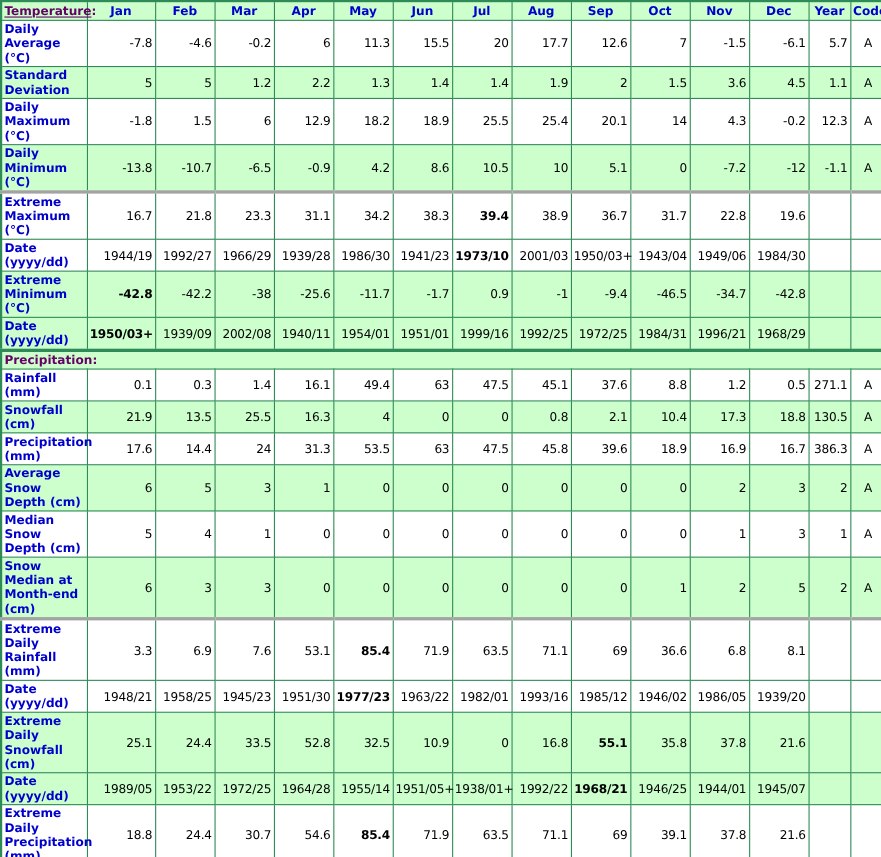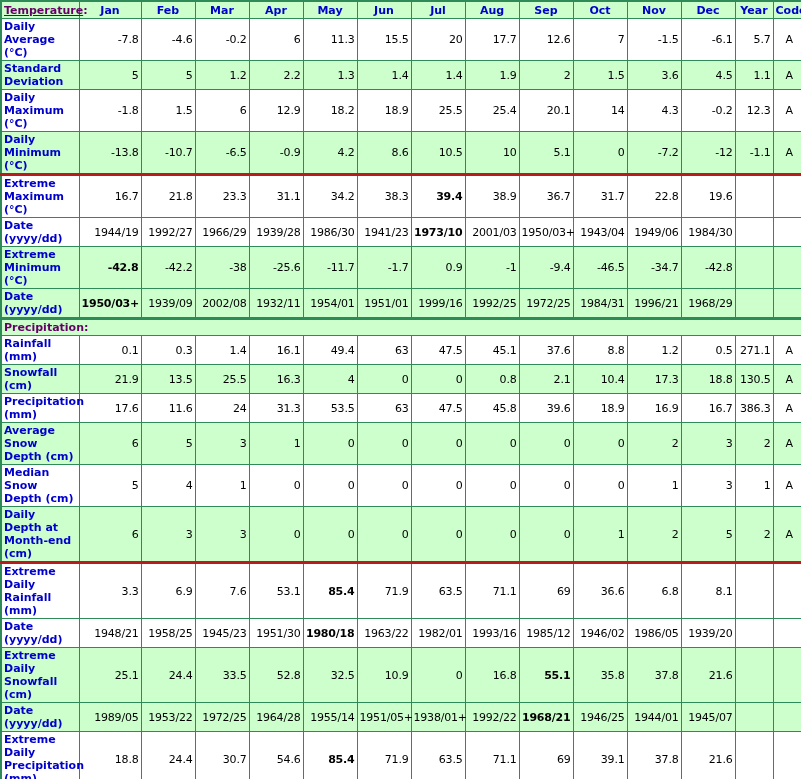--- a/index.html
+++ b/index.html
@@ -37,21 +37,21 @@
     color: #0000cc;
     font-weight: bold;
     text-align: left;
     font-size: 11px;
     padding-left: 2px;
   }
   td.v { text-align: right; font-size: 11px; letter-spacing: -0.2px; }
   td.code { text-align: center; }
   tr.w td { background: #ffffff; }
   tr.g td { background: #ccffcc; }
-  tr.sep td { border-top: 3px solid #b91c1c; }
+  tr.sep td { border-top: 3px solid #a3a3a3; }
   tr.sectionrow td { background: #ccffcc; border-top: 3px solid #2e8b57; color: #660066; font-weight: bold; text-align: left; padding: 1px 2px; }
   .b { font-weight: bold; }
   col.c-lbl { width: 78px; }
   col.c-jan { width: 62px; }
   col.c-m { width: 54px; }
   col.c-yr { width: 38px; }
   col.c-cd { width: 33px; }
 </style>
 </head>
 <body>
@@ -211,21 +211,21 @@
         <td class="v">-34.7</td>
         <td class="v">-42.8</td>
         <td class="v"></td>
         <td class="code"></td>
       </tr>
       <tr class="g" style="height: 29px;">
         <td class="lbl">Date (yyyy/dd)</td>
         <td class="v b">1950/03+</td>
         <td class="v">1939/09</td>
         <td class="v">2002/08</td>
-        <td class="v">1932/11</td>
+        <td class="v">1940/11</td>
         <td class="v">1954/01</td>
         <td class="v">1951/01</td>
         <td class="v">1999/16</td>
         <td class="v">1992/25</td>
         <td class="v">1972/25</td>
         <td class="v">1984/31</td>
         <td class="v">1996/21</td>
         <td class="v">1968/29</td>
         <td class="v"></td>
         <td class="code"></td>
@@ -263,21 +263,21 @@
         <td class="v">2.1</td>
         <td class="v">10.4</td>
         <td class="v">17.3</td>
         <td class="v">18.8</td>
         <td class="v">130.5</td>
         <td class="code">A</td>
       </tr>
       <tr class="w" style="height: 29px;">
         <td class="lbl">Precipitation (mm)</td>
         <td class="v">17.6</td>
-        <td class="v">11.6</td>
+        <td class="v">14.4</td>
         <td class="v">24</td>
         <td class="v">31.3</td>
         <td class="v">53.5</td>
         <td class="v">63</td>
         <td class="v">47.5</td>
         <td class="v">45.8</td>
         <td class="v">39.6</td>
         <td class="v">18.9</td>
         <td class="v">16.9</td>
         <td class="v">16.7</td>
@@ -312,21 +312,21 @@
         <td class="v">0</td>
         <td class="v">0</td>
         <td class="v">0</td>
         <td class="v">0</td>
         <td class="v">1</td>
         <td class="v">3</td>
         <td class="v">1</td>
         <td class="code">A</td>
       </tr>
       <tr class="g" style="height: 41px;">
-        <td class="lbl">Daily Depth at Month-end (cm)</td>
+        <td class="lbl">Snow Median at Month-end (cm)</td>
         <td class="v">6</td>
         <td class="v">3</td>
         <td class="v">3</td>
         <td class="v">0</td>
         <td class="v">0</td>
         <td class="v">0</td>
         <td class="v">0</td>
         <td class="v">0</td>
         <td class="v">0</td>
         <td class="v">1</td>
@@ -351,21 +351,21 @@
         <td class="v">8.1</td>
         <td class="v"></td>
         <td class="code"></td>
       </tr>
       <tr class="w" style="height: 29px;">
         <td class="lbl">Date (yyyy/dd)</td>
         <td class="v">1948/21</td>
         <td class="v">1958/25</td>
         <td class="v">1945/23</td>
         <td class="v">1951/30</td>
-        <td class="v b">1980/18</td>
+        <td class="v b">1977/23</td>
         <td class="v">1963/22</td>
         <td class="v">1982/01</td>
         <td class="v">1993/16</td>
         <td class="v">1985/12</td>
         <td class="v">1946/02</td>
         <td class="v">1986/05</td>
         <td class="v">1939/20</td>
         <td class="v"></td>
         <td class="code"></td>
       </tr>

